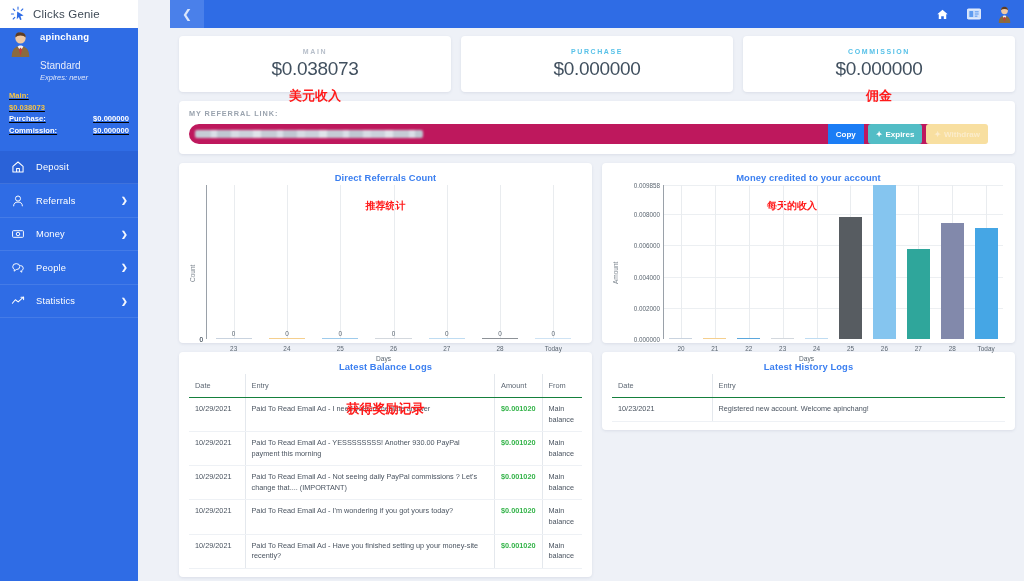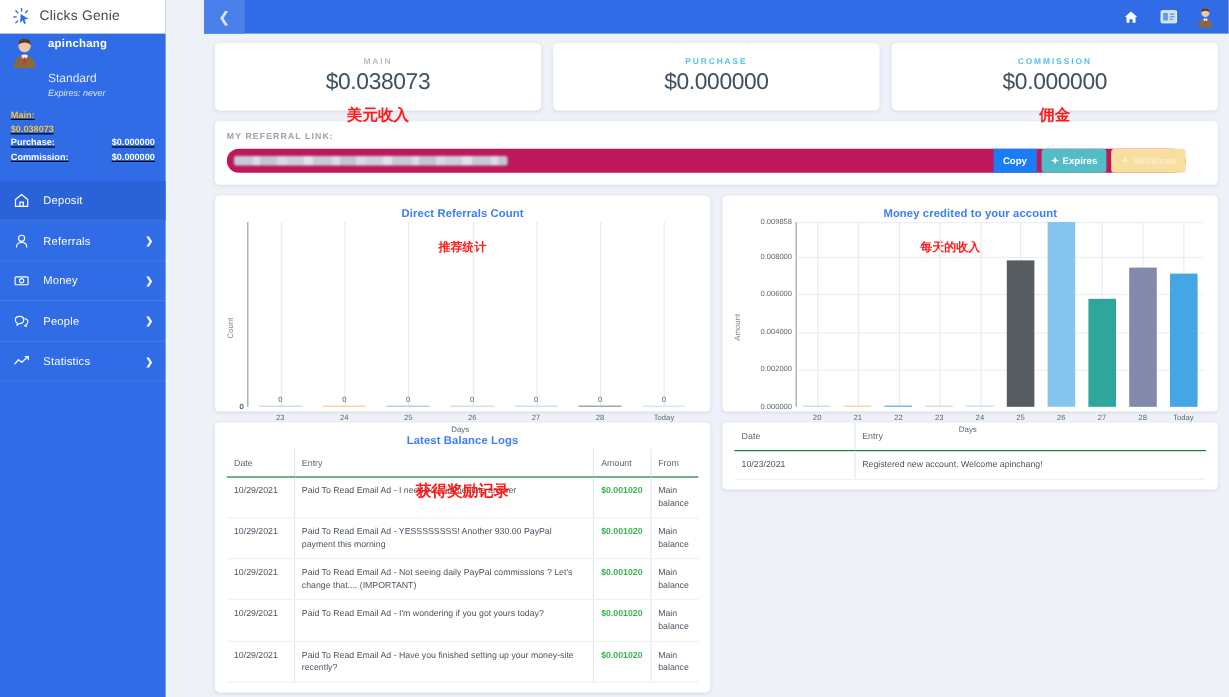--- a/index.html
+++ b/index.html
@@ -537,20 +537,21 @@
                     <td class="vsep">Paid To Read Email Ad - Have you finished setting up your money-site recently?</td>
                     <td class="vsep amt">$0.001020</td>
                     <td class="vsep">Main balance</td>
                   </tr>
                 </tbody>
             </table>
           </div>
         </div>
 
         <div class="card panel" style="align-self:flex-start;">
+          <div class="panel-title">Latest History Logs</div>
           <div class="tbl-pad">
             <table class="tbl">
               <thead>
                   <tr>
                 <th style="width:100px">Date</th>
                 <th class="vsep">Entry</th>
               </tr>
                 </thead>
               <tbody id="hist-body">
                   <tr>

